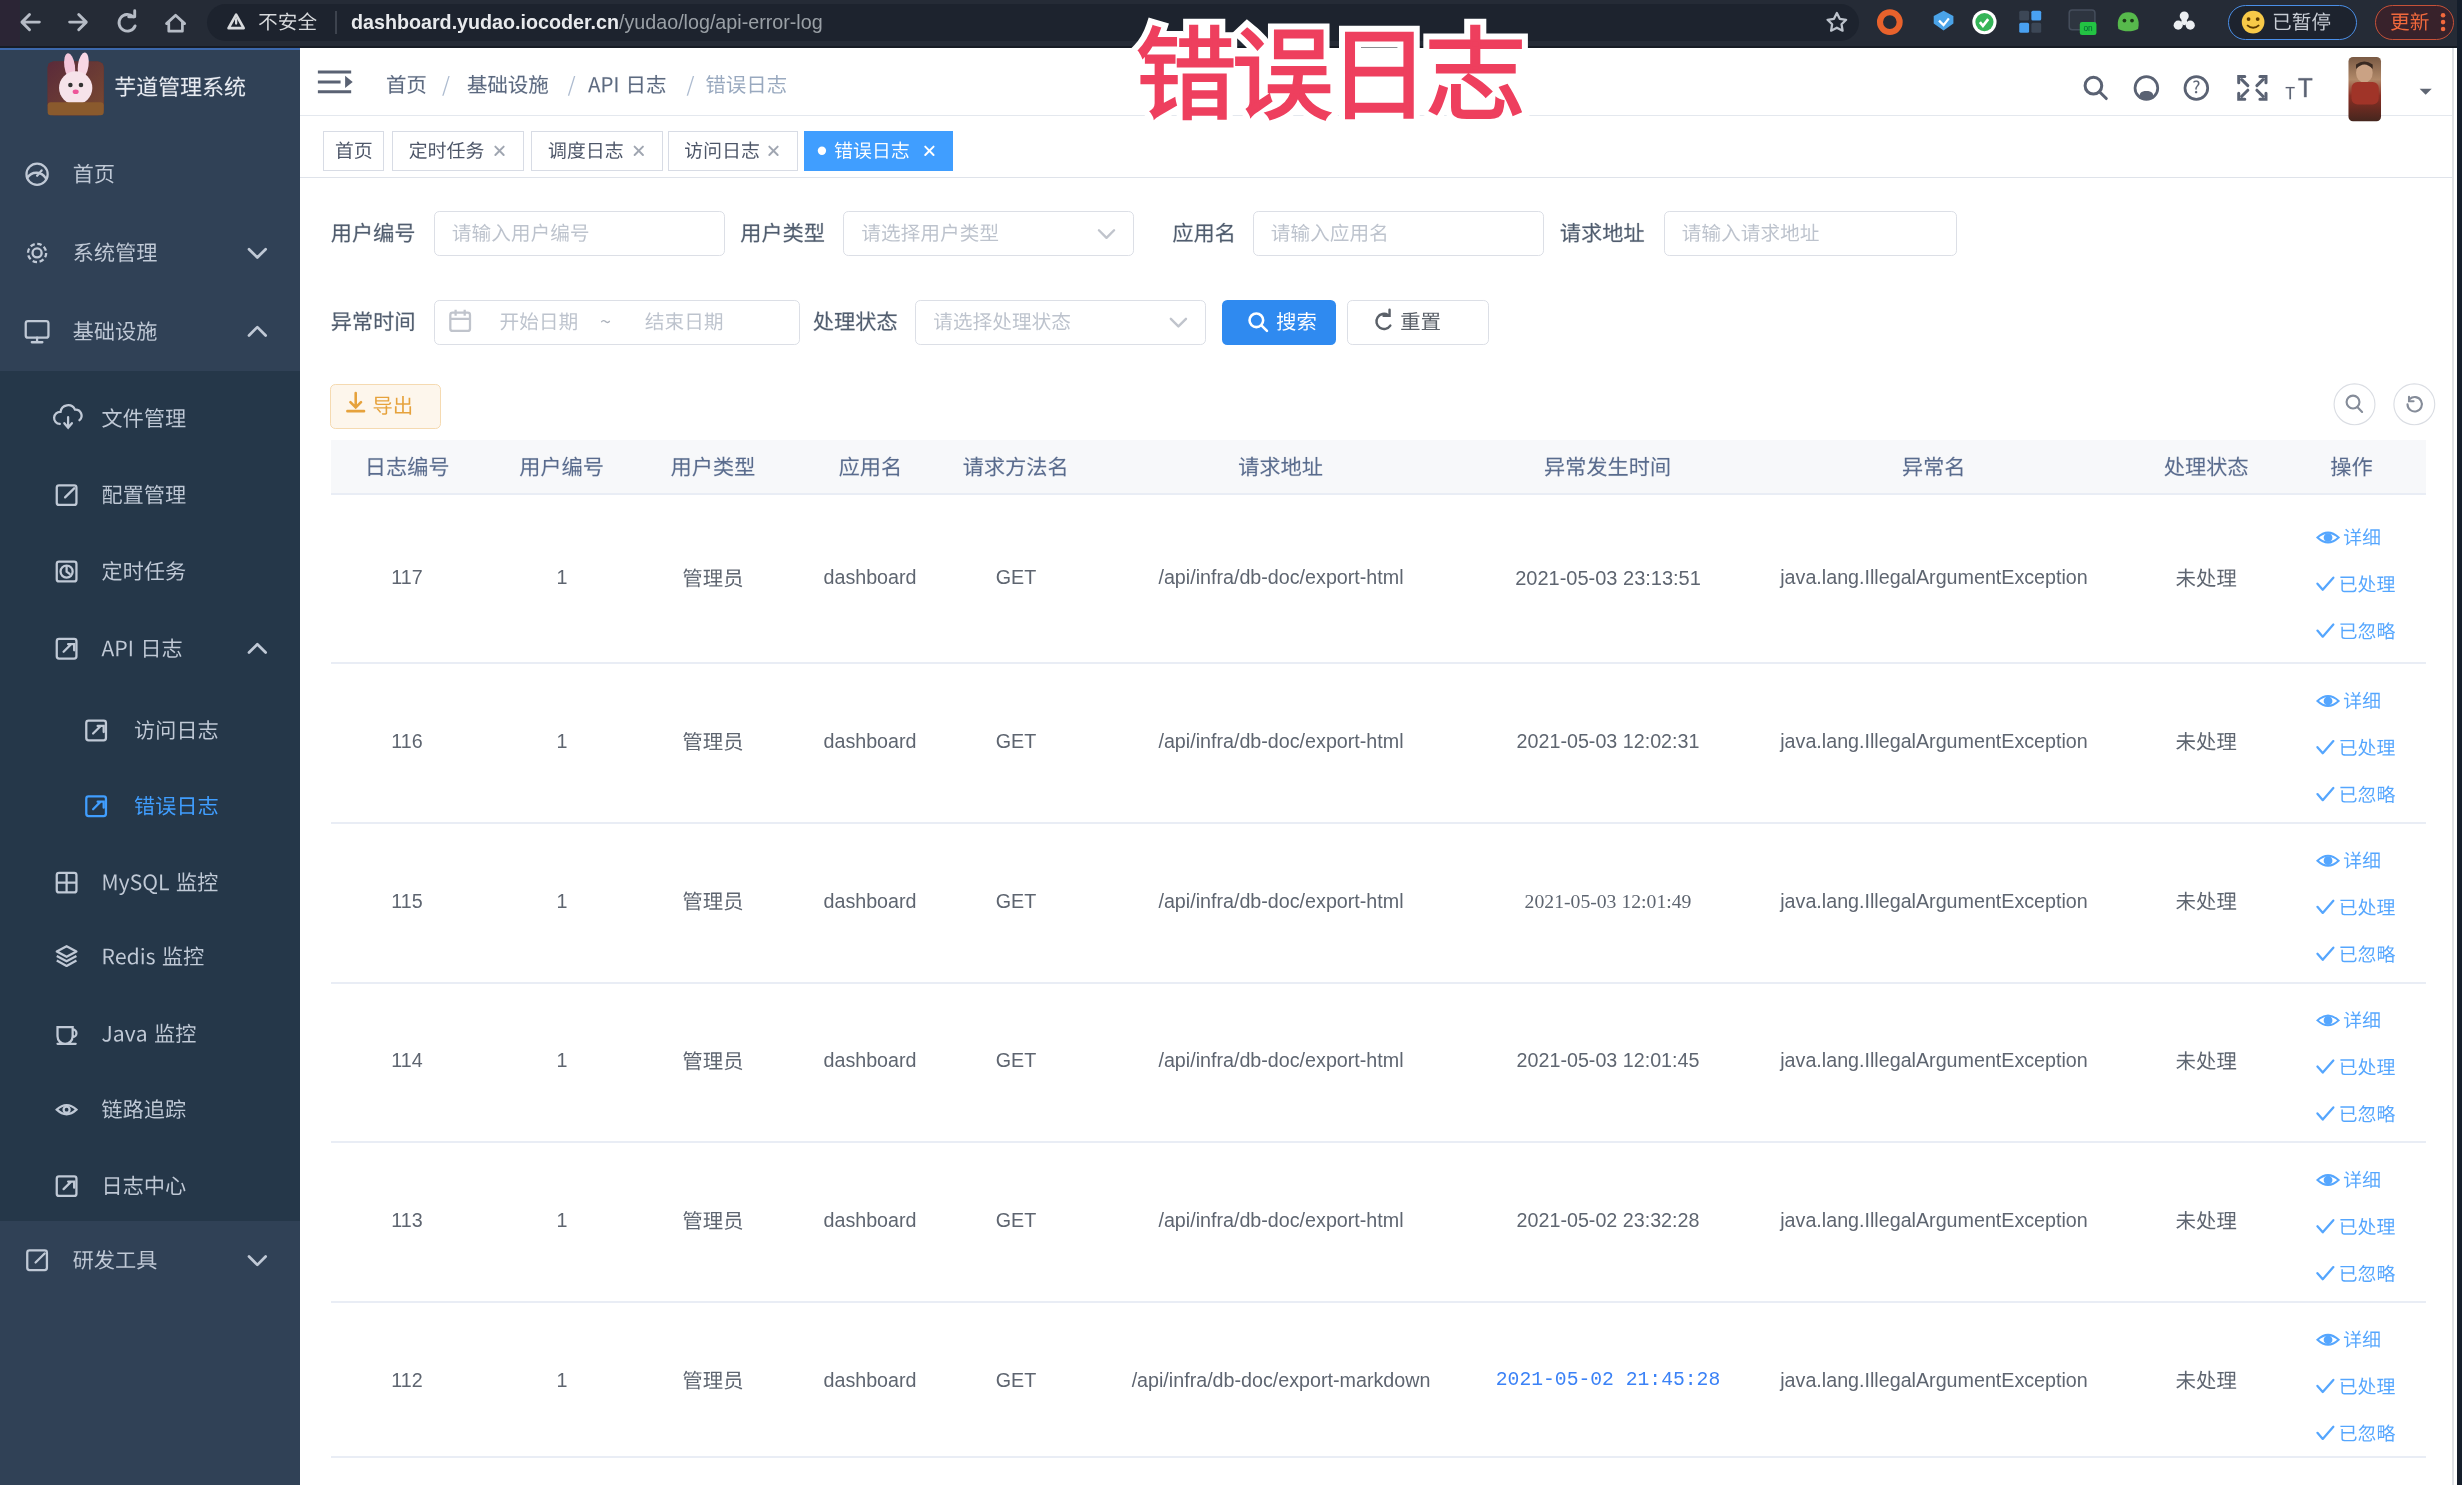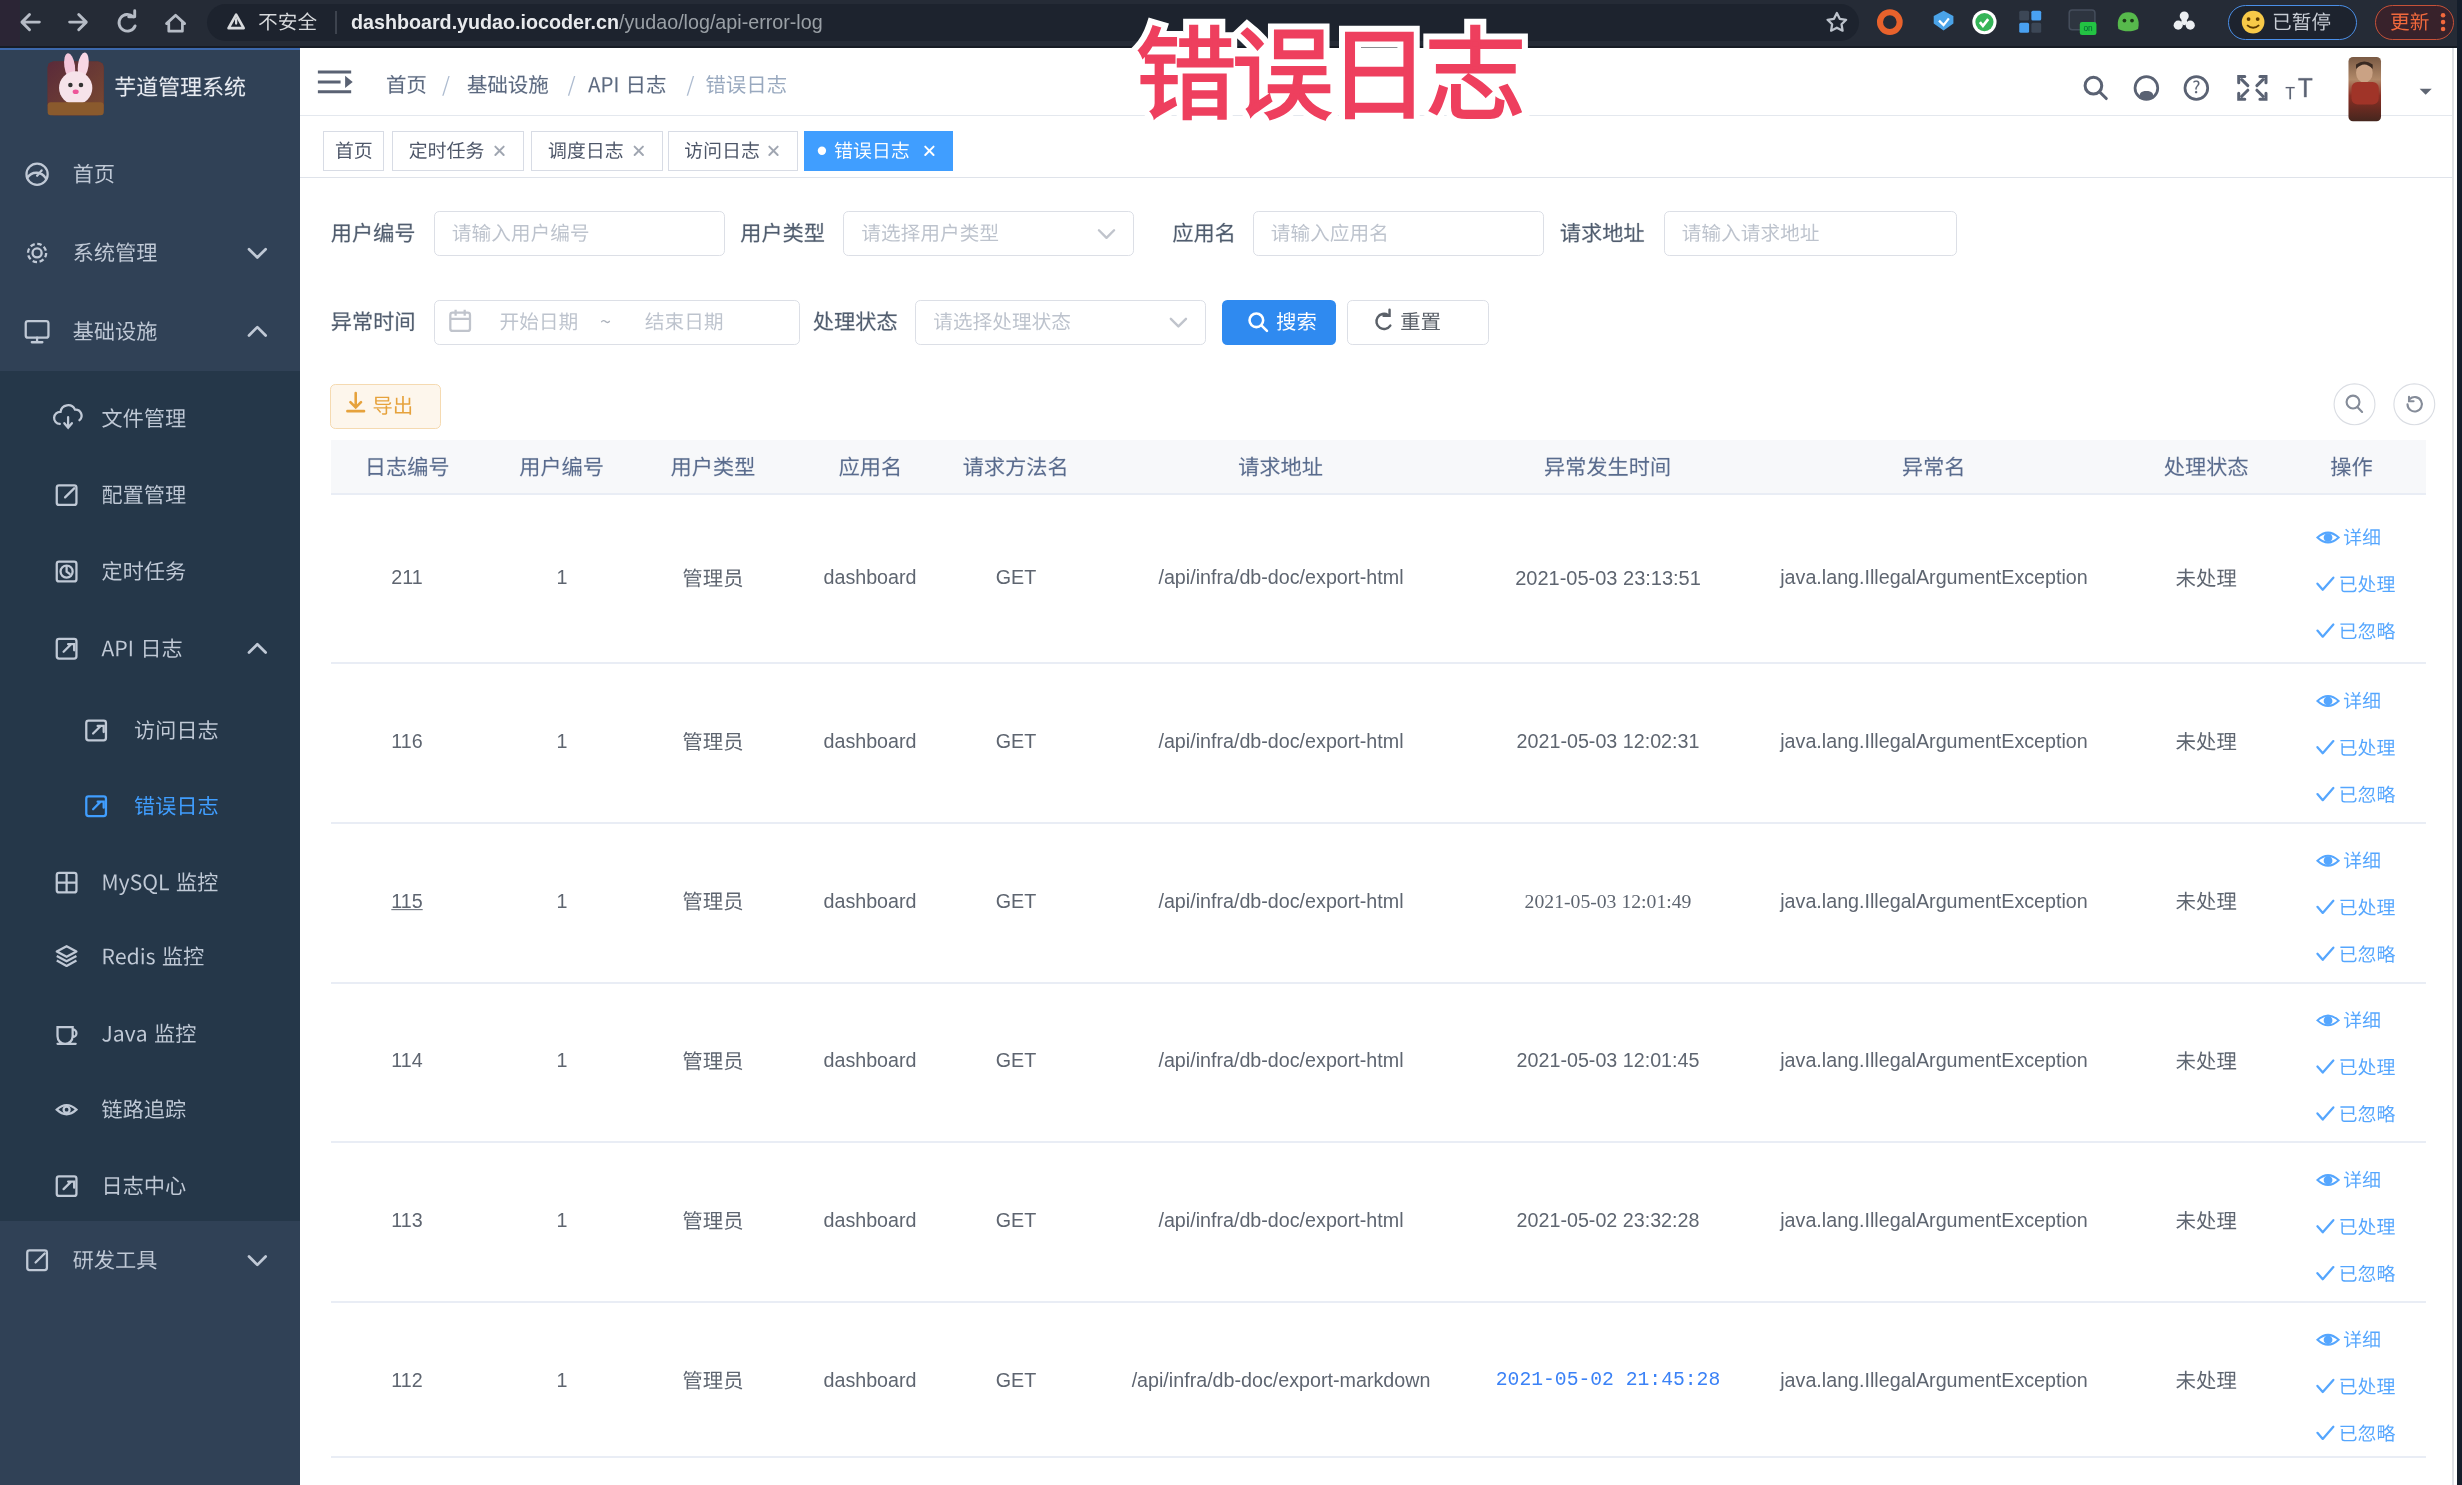--- a/index.html
+++ b/index.html
@@ -37,35 +37,35 @@
     <div class="" style="left:1347px;top:300px;width:142px;height:45px;background:#fff;border:0.8px solid #dcdfe6;border-radius:5.3px;"></div>
     <div class="" style="left:330px;top:384px;width:111px;height:45px;background:#fdf6ec;border:0.8px solid #f5dab1;border-radius:5.3px;"></div>
     <div class="" style="left:331px;top:440px;width:2095px;height:55px;background:#f7f8fa;"></div>
     <div class="" style="left:331px;top:493px;width:2095px;height:1.5px;background:#e9edf5;"></div>
     <div class="" style="left:331px;top:662px;width:2095px;height:1.5px;background:#e9edf5;"></div>
     <div class="" style="left:331px;top:822px;width:2095px;height:1.5px;background:#e9edf5;"></div>
     <div class="" style="left:331px;top:982px;width:2095px;height:1.5px;background:#e9edf5;"></div>
     <div class="" style="left:331px;top:1141px;width:2095px;height:1.5px;background:#e9edf5;"></div>
     <div class="" style="left:331px;top:1301px;width:2095px;height:1.5px;background:#e9edf5;"></div>
     <div class="" style="left:331px;top:1456px;width:2095px;height:1.5px;background:#e9edf5;"></div>
-    <div class="tx" style="left:407px;top:578px;font-size:19.7px;color:#5e6570;transform:translate(-50%,-50%);">211</div>
+    <div class="tx" style="left:407px;top:578px;font-size:19.7px;color:#5e6570;transform:translate(-50%,-50%);">117</div>
     <div class="tx" style="left:562px;top:578px;font-size:19.7px;color:#5e6570;transform:translate(-50%,-50%);">1</div>
     <div class="tx" style="left:870px;top:578px;font-size:19.7px;color:#5e6570;transform:translate(-50%,-50%);">dashboard</div>
     <div class="tx" style="left:1016px;top:578px;font-size:19.7px;color:#5e6570;transform:translate(-50%,-50%);">GET</div>
     <div class="tx" style="left:1281px;top:578px;font-size:19.7px;color:#5e6570;transform:translate(-50%,-50%);">/api/infra/db-doc/export-html</div>
     <div class="tx" style="left:1608px;top:578px;font-size:20px;color:#5e6570;transform:translate(-50%,-50%);">2021-05-03 23:13:51</div>
     <div class="tx" style="left:1934px;top:578px;font-size:19.7px;color:#5e6570;transform:translate(-50%,-50%);">java.lang.IllegalArgumentException</div>
     <div class="tx" style="left:407px;top:742px;font-size:19.7px;color:#5e6570;transform:translate(-50%,-50%);">116</div>
     <div class="tx" style="left:562px;top:742px;font-size:19.7px;color:#5e6570;transform:translate(-50%,-50%);">1</div>
     <div class="tx" style="left:870px;top:742px;font-size:19.7px;color:#5e6570;transform:translate(-50%,-50%);">dashboard</div>
     <div class="tx" style="left:1016px;top:742px;font-size:19.7px;color:#5e6570;transform:translate(-50%,-50%);">GET</div>
     <div class="tx" style="left:1281px;top:742px;font-size:19.7px;color:#5e6570;transform:translate(-50%,-50%);">/api/infra/db-doc/export-html</div>
     <div class="tx" style="left:1608px;top:742px;font-size:19.7px;color:#5e6570;transform:translate(-50%,-50%);">2021-05-03 12:02:31</div>
     <div class="tx" style="left:1934px;top:742px;font-size:19.7px;color:#5e6570;transform:translate(-50%,-50%);">java.lang.IllegalArgumentException</div>
-    <div class="tx" style="left:407px;top:902px;font-size:19.7px;color:#5e6570;transform:translate(-50%,-50%);text-decoration:underline;">115</div>
+    <div class="tx" style="left:407px;top:902px;font-size:19.7px;color:#5e6570;transform:translate(-50%,-50%);">115</div>
     <div class="tx" style="left:562px;top:902px;font-size:19.7px;color:#5e6570;transform:translate(-50%,-50%);">1</div>
     <div class="tx" style="left:870px;top:902px;font-size:19.7px;color:#5e6570;transform:translate(-50%,-50%);">dashboard</div>
     <div class="tx" style="left:1016px;top:902px;font-size:19.7px;color:#5e6570;transform:translate(-50%,-50%);">GET</div>
     <div class="tx" style="left:1281px;top:902px;font-size:19.7px;color:#5e6570;transform:translate(-50%,-50%);">/api/infra/db-doc/export-html</div>
     <div class="tx" style="left:1608px;top:902px;font-size:19.7px;color:#5e6570;transform:translate(-50%,-50%);font-family:Liberation Serif, serif;">2021-05-03 12:01:49</div>
     <div class="tx" style="left:1934px;top:902px;font-size:19.7px;color:#5e6570;transform:translate(-50%,-50%);">java.lang.IllegalArgumentException</div>
     <div class="tx" style="left:407px;top:1061px;font-size:19.7px;color:#5e6570;transform:translate(-50%,-50%);">114</div>
     <div class="tx" style="left:562px;top:1061px;font-size:19.7px;color:#5e6570;transform:translate(-50%,-50%);">1</div>
     <div class="tx" style="left:870px;top:1061px;font-size:19.7px;color:#5e6570;transform:translate(-50%,-50%);">dashboard</div>
     <div class="tx" style="left:1016px;top:1061px;font-size:19.7px;color:#5e6570;transform:translate(-50%,-50%);">GET</div>

